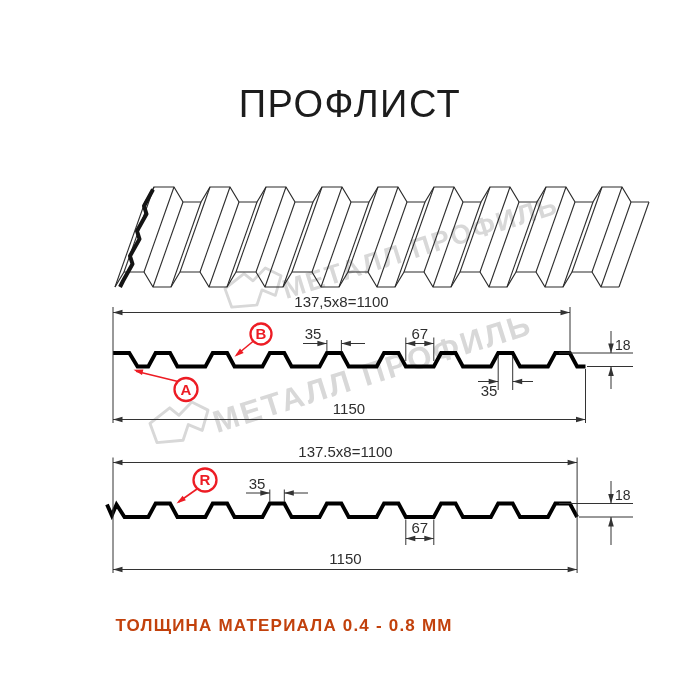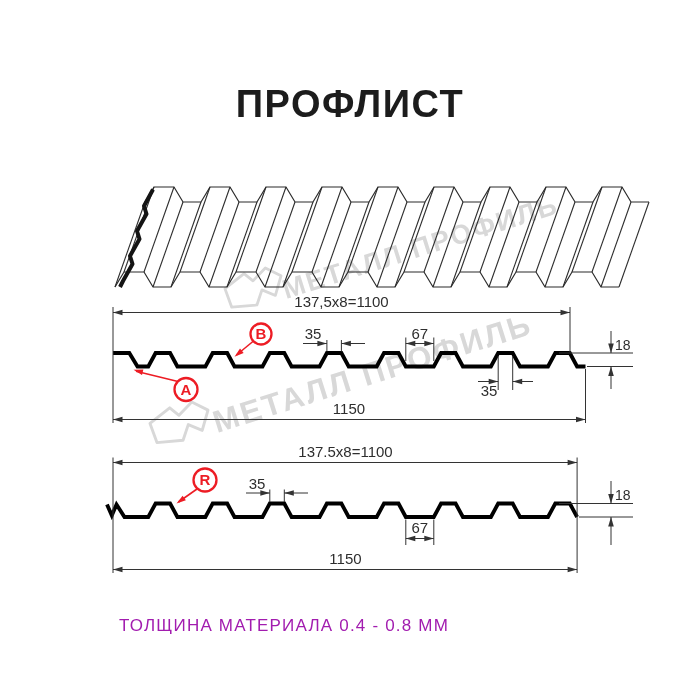--- a/index.html
+++ b/index.html
@@ -1,23 +1,23 @@
 <!DOCTYPE html>
 <html><head>
 <meta charset="utf-8">
 <style>
   html,body{margin:0;padding:0;background:#fff;}
   .page{position:relative;width:700px;height:700px;background:#fff;overflow:hidden;
         font-family:"Liberation Sans",sans-serif;}
   .title{position:absolute;top:60px;left:0;width:700px;text-align:center;
-         font-weight:700;font-size:38px;letter-spacing:1.5px;color:#1c1c1c;line-height:38px;}
+         font-weight:400;font-size:38px;letter-spacing:1.5px;color:#1c1c1c;line-height:38px;}
   .subtitle{position:absolute;top:97px;left:0;width:700px;text-align:center;
          font-weight:700;font-size:17px;letter-spacing:1px;color:#262626;line-height:20px;}
   .footer{position:absolute;top:615px;left:0;width:568px;text-align:center;
-         font-weight:400;font-size:17px;letter-spacing:1.2px;color:#a21caf;line-height:22px;}
+         font-weight:700;font-size:17px;letter-spacing:1.2px;color:#c2410c;line-height:22px;}
   svg.draw{position:absolute;left:0;top:0;}
   .wm{font-family:"Liberation Sans",sans-serif;font-weight:700;fill:#d8d8d8;}
   .wm1{font-size:27px;letter-spacing:2px;}
   .wm2{font-size:31px;letter-spacing:2.5px;}
   .wm-logo{stroke:#d8d8d8;fill:none;stroke-width:5;stroke-linejoin:round;}
   text.dim{font-family:"Liberation Sans",sans-serif;font-size:15px;fill:#2e2e2e;}
   text.dim18{font-size:14px;}
   text.redlbl{font-family:"Liberation Sans",sans-serif;font-weight:700;font-size:15px;}
 </style>
 </head>

